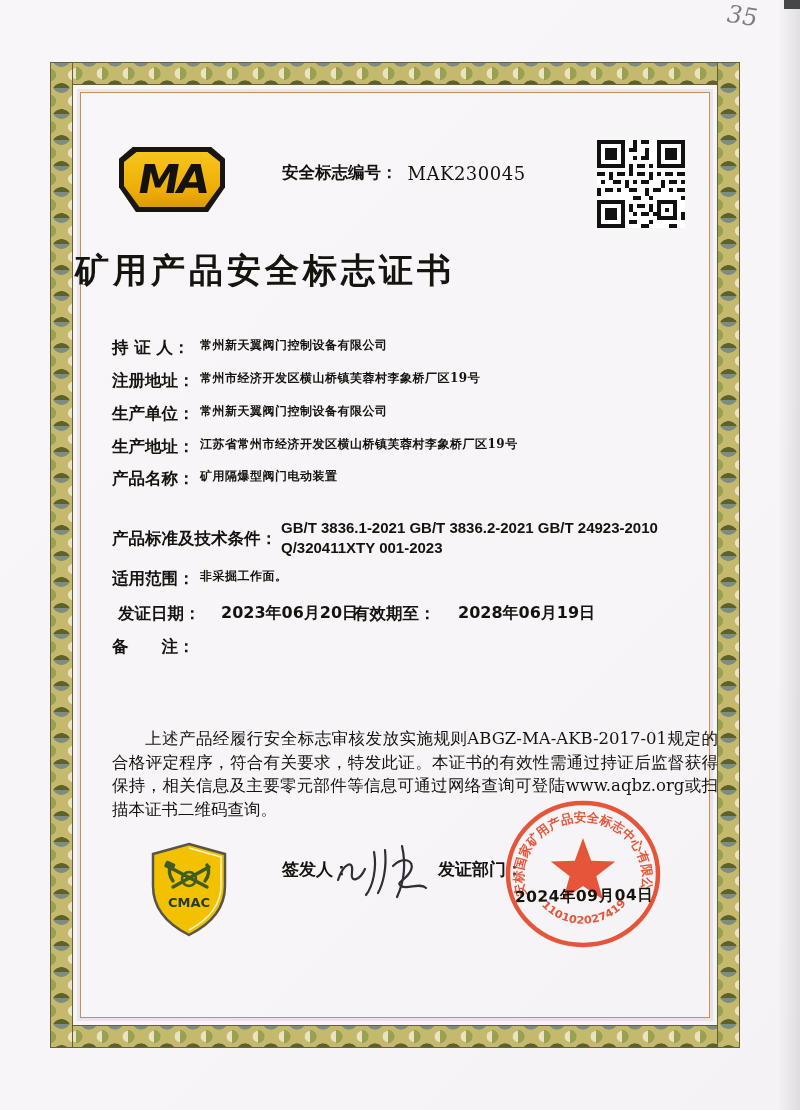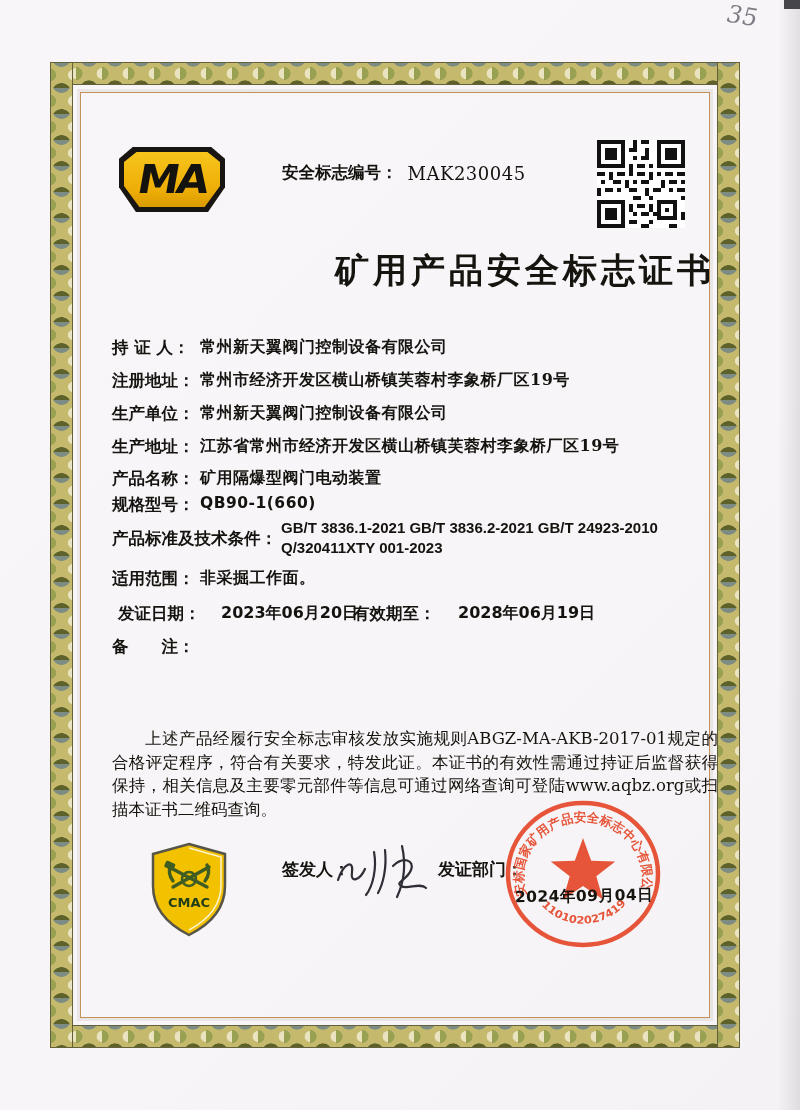--- a/index.html
+++ b/index.html
@@ -37,27 +37,27 @@
      clip-path:polygon(13% 0,87% 0,100% 18%,100% 62%,84% 100%,16% 100%,0 62%,0 18%);
      display:flex;align-items:center;justify-content:center;}
   .ma-text{font-weight:900;font-size:42px;line-height:1;color:#14120f;
      transform:skewX(-10deg) scaleY(.95);letter-spacing:-3px;}
   
   .certno{position:absolute;left:282px;top:162px;display:flex;gap:10px;align-items:center;}
   .certno-label{font-weight:700;font-size:16.5px;}
   .certno-value{font-family:"DejaVu Serif","Liberation Serif",serif;font-size:18px;letter-spacing:.5px;}
   .qr{position:absolute;left:597px;top:140px;width:88px;height:88px;}
   
-  .title{position:absolute;left:75px;top:248px;width:640px;margin:0;text-align:right;
+  .title{position:absolute;left:75px;top:248px;width:640px;margin:0;text-align:left;
      font-size:34px;font-weight:900;letter-spacing:4px;color:#17140f;}
   
   .row{position:absolute;left:112px;width:606px;height:24px;}
   .row .lab{position:absolute;left:0;top:0;font-weight:700;font-size:16.5px;white-space:nowrap;}
   .row .val{position:absolute;left:88px;top:0;font-family:"DejaVu Serif","Liberation Serif",serif;
-     font-weight:700;font-size:16px;white-space:nowrap;letter-spacing:.5px;}
+     font-weight:700;font-size:12px;white-space:nowrap;letter-spacing:.5px;}
   .val-code{font-family:"DejaVu Sans","Liberation Sans",sans-serif !important;font-size:15.5px !important;}
   .r0{top:337px}.r1{top:370px}.r2{top:403px}.r3{top:436px}.r4{top:468px}.r5{top:494px}
   .r6{top:517px;height:46px;}
   .r6 .lab{top:11px;}
   .r6 .val{left:169px;top:1px;width:418px;white-space:normal;line-height:19.5px;
      font-family:Liberation Sans, sans-serif;font-size:15px;letter-spacing:0;}
   .r7{top:568px}
   .dates{position:absolute;left:112px;top:603px;width:606px;height:24px;}
   .dates span{position:absolute;top:0;white-space:nowrap;}
   .d-lab{font-weight:700;font-size:16.5px;}
@@ -190,24 +190,20 @@
     <span class="val">常州新天翼阀门控制设备有限公司</span>
   </div>
   <div class="row r3">
     <span class="lab">生产地址：</span>
     <span class="val">江苏省常州市经济开发区横山桥镇芙蓉村李象桥厂区19号</span>
   </div>
   <div class="row r4">
     <span class="lab">产品名称：</span>
     <span class="val">矿用隔爆型阀门电动装置</span>
   </div>
-  <div class="row r5">
-    <span class="lab">规格型号：</span>
-    <span class="val val-code">QB90-1(660)</span>
-  </div>
   <div class="row r6">
     <span class="lab">产品标准及技术条件：</span>
     <span class="val">GB/T 3836.1-2021 GB/T 3836.2-2021 GB/T 24923-2010 Q/320411XTY 001-2023</span>
   </div>
   <div class="row r7">
     <span class="lab">适用范围：</span>
     <span class="val">非采掘工作面。</span>
   </div>
 
   <div class="dates">

